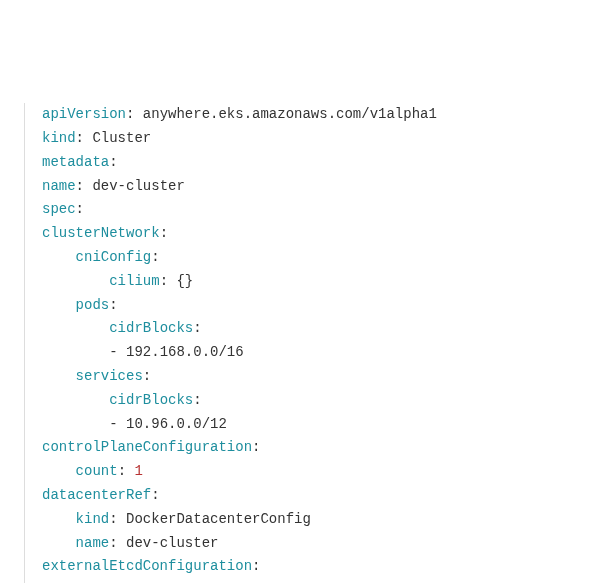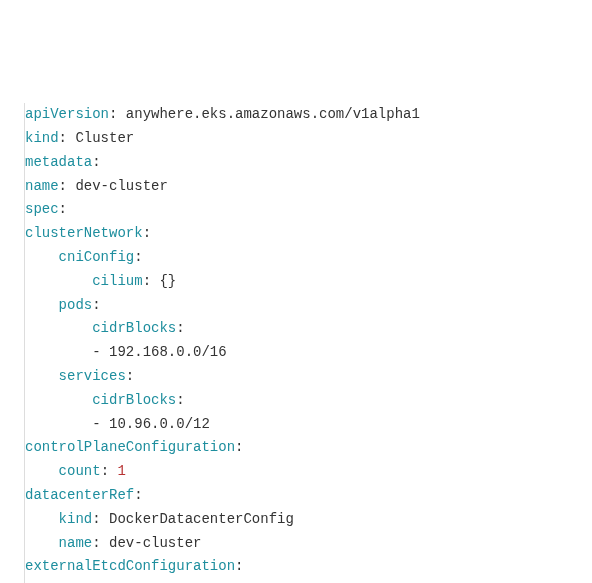--- a/index.html
+++ b/index.html
@@ -11,20 +11,21 @@
       padding: 8px 0 8px 24px;
       color: #333;
       white-space: pre;
     }
     .code-container {
       border-left: 1px solid #ddd;
       padding-left: 0;
     }
     .line {
       display: block;
+      margin-left: 17px;
     }
     .yaml-key { color: #1e8e9e; }
     .yaml-value { color: #333; }
     .yaml-number { color: #b73232; }
     .yaml-punct { color: #333; }
     .yaml-brace { color: #333; }
     .yaml-dash { color: #333; }
   </style>
 </head>
 <body>

